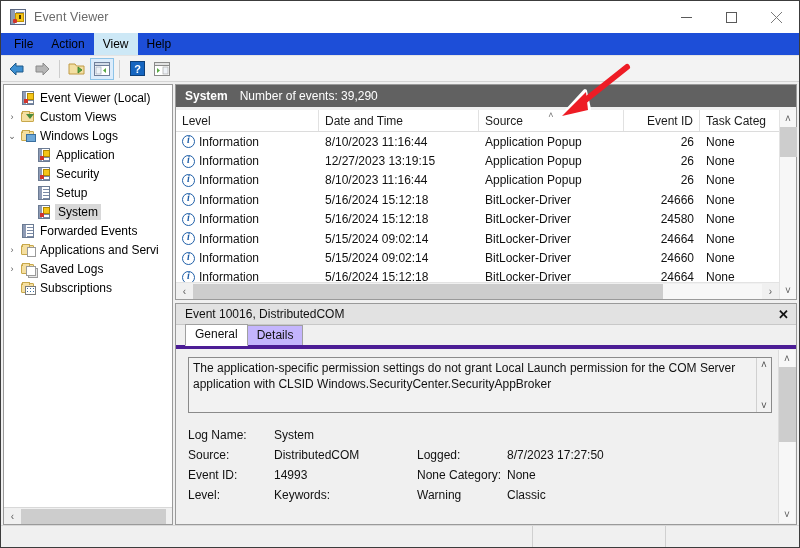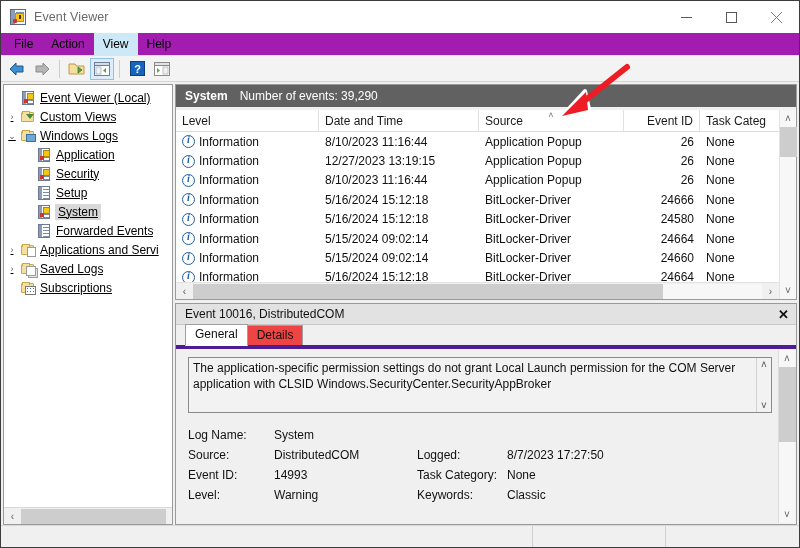--- a/index.html
+++ b/index.html
@@ -58,21 +58,21 @@
   }
   .win-btn {
     width: 45px; display: flex; align-items: center; justify-content: center;
     color: #5a5a5a;
   }
   .win-btn svg { display: block; }
 
   
   .menubar {
     height: 23px; flex: 0 0 23px;
-    background: #a21caf;
+    background: #1d4ed8;
     display: flex; align-items: stretch;
     padding-left: 4px;
     border-bottom: 1px solid #e3e3e3;
   }
   .menu-item {
     padding: 0 9px; display: flex; align-items: center;
     font-size: 12px; color: #000;
   }
   .menu-item.active { background: #cde8f6; }
 
@@ -104,21 +104,20 @@
     width: 170px; flex: 0 0 170px;
     display: flex; flex-direction: column;
     background: #ffffff;
     border: 1px solid #9a9a9a;
     margin: 2px 0 0 2px;
     min-height: 0;
   }
   .tree {
     flex: 1 1 auto; overflow: hidden; padding-top: 3px;
     position: relative;
-    text-decoration: underline;
   }
   .tnode {
     height: 19px; display: flex; align-items: center;
     font-size: 12px; color: #000; white-space: nowrap;
   }
   .tnode .twisty {
     width: 16px; flex: 0 0 16px; display: flex; align-items: center; justify-content: center;
     color: #5a5a5a; font-size: 9px;
   }
   .tnode .tspacer { width: 16px; flex: 0 0 16px; }
@@ -290,21 +289,21 @@
   .detail-close { font-size: 13px; font-weight: bold; color: #111; line-height: 1; }
 
   .tabstrip {
     height: 24px; flex: 0 0 24px; display: flex; align-items: flex-end;
     padding-left: 9px; background: #f0f0f0;
     border-bottom: 4px solid #4c1d95;
   }
   .tab {
     padding: 2px 9px 3px 9px; font-size: 12px; color: #111;
     border: 1px solid #a0a0a0; border-bottom: none;
-    background: #ef4444; margin-right: -1px;
+    background: #c4b5fd; margin-right: -1px;
   }
   .tab.active {
     background: #ffffff; position: relative; top: 1px;
     border-bottom: 1px solid #ffffff; padding-bottom: 4px;
   }
 
   .detail-body { flex: 1 1 auto; display: flex; min-height: 0; background:#f0f0f0; }
   .detail-content {
     flex: 1 1 auto; padding: 8px 6px 0 12px; min-width: 0; overflow: hidden;
   }
@@ -504,21 +503,21 @@
           <span class="tspacer"></span>
           <span class="ticon">
               <span class="ic-log">
                 <span class="warn"></span>
                 <span class="red"></span>
               </span>
             </span>
           <span class="tlabel">System</span>
         </div>
 
-        <div class="tnode" style="padding-left:16px">
+        <div class="tnode" style="">
           <span class="tspacer"></span>
           <span class="ticon">
               <span class="ic-log"></span>
             </span>
           <span class="tlabel">Forwarded Events</span>
         </div>
 
         <div class="tnode">
           <span class="twisty">›</span>
           <span class="ticon">
@@ -714,26 +713,26 @@
               <div></div>
               <div></div>
 
               <div class="f-label">Source:</div>
               <div>DistributedCOM</div>
               <div>Logged:</div>
               <div>8/7/2023 17:27:50</div>
 
               <div class="f-label">Event ID:</div>
               <div>14993</div>
-              <div>Task Category:</div>
+              <div>None Category:</div>
               <div>None</div>
 
               <div class="f-label">Level:</div>
+              <div>Keywords:</div>
               <div>Warning</div>
-              <div>Keywords:</div>
               <div>Classic</div>
             </div>
           </div>
 
           <div class="detail-vscroll">
             <div class="vs-arrow">˄</div>
             <div class="vs-track">
               <div class="vs-thumb" style="top:0px;height:75px"></div>
             </div>
             <div class="vs-arrow">˅</div>

